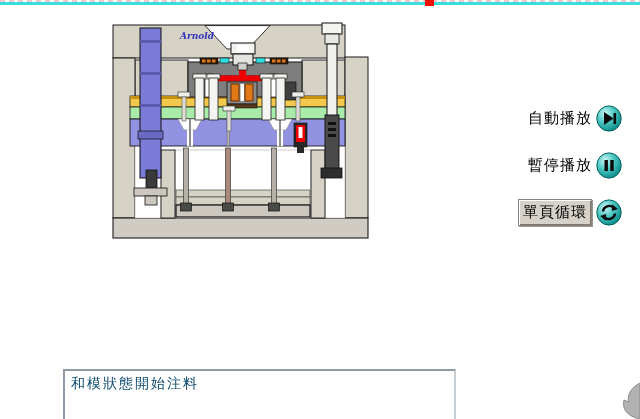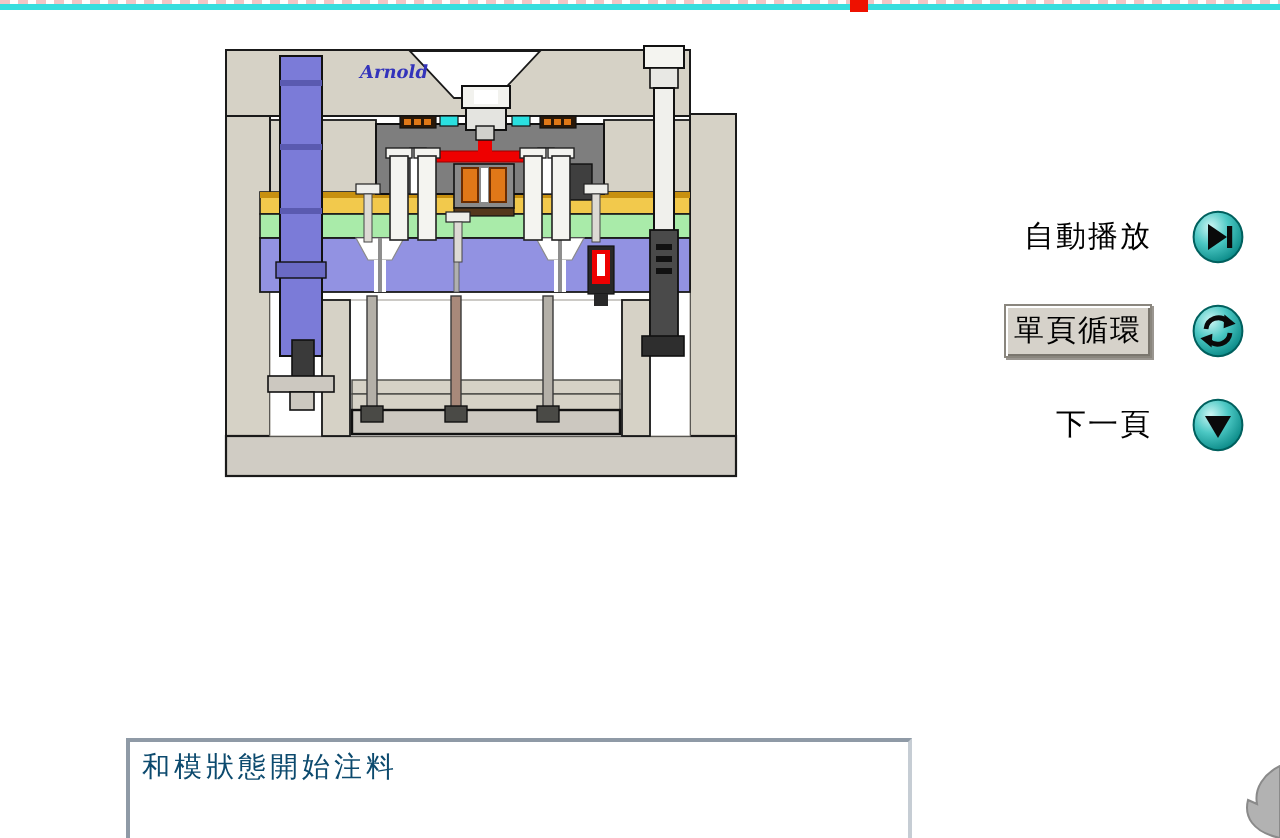--- a/index.html
+++ b/index.html
@@ -10,21 +10,21 @@
   .top-dashes{position:absolute;left:0;top:0;width:640px;height:2px;
     background:repeating-linear-gradient(90deg,#f2c6c6 0 5px,#ffffff 5px 9px);}
   .top-line{position:absolute;left:0;top:2px;width:640px;height:3px;background:#38dede;}
   .top-marker{position:absolute;left:425px;top:0;width:9px;height:6px;background:#ee1100;}
 
   
   .mold{position:absolute;left:110px;top:18px;width:262px;height:222px;text-align:center;}
 
   
   .controls{position:absolute;right:18px;top:103px;width:150px;}
-  .ctl-row{display:flex;align-items:center;justify-content:flex-end;gap:20px;height:30px;margin-bottom:17px;cursor:pointer;}
+  .ctl-row{display:flex;align-items:center;justify-content:flex-end;gap:4px;height:30px;margin-bottom:17px;cursor:pointer;}
   .ctl-label{font-size:15px;color:#000;letter-spacing:1px;white-space:nowrap;}
   .ctl-label.selected{background:#d6d2ca;border:1px solid #8a867e;box-shadow:inset 1px 1px 0 #ffffff,inset -1px -1px 0 #7a766e,1px 1px 0 #9a9690;padding:3px 4px;}
   .ctl-icon{width:26px;height:27px;flex:0 0 auto;}
 
   
   .status-box{position:absolute;left:63px;top:369px;width:377px;height:44px;background:#ffffff;
     border:2px solid;border-color:#8f9aa6 #c6cdd4 #c6cdd4 #8f9aa6;padding:3px 6px;
     font-size:14px;color:#0c4a6e;letter-spacing:2px;line-height:1.35;}
 
   
@@ -192,40 +192,41 @@
 
     <div class="ctl-row">
       <span class="ctl-label">自動播放</span>
       <svg class="ctl-icon" viewBox="0 0 26 26">
         <ellipse cx="13" cy="13" rx="12.2" ry="12.6" fill="url(#tealGrad)" stroke="#00605e" stroke-width="1"></ellipse>
         <polygon points="8,6.5 17.5,13 8,19.5" fill="#0a0a0a"></polygon>
         <rect x="17.5" y="7.5" width="2.6" height="11" fill="#0a0a0a"></rect>
       </svg>
     </div>
 
+    <div class="ctl-row">
+      <span class="ctl-label">暫停播放</span>
+      <svg class="ctl-icon" viewBox="0 0 26 26">
+        <ellipse cx="13" cy="13" rx="12.2" ry="12.6" fill="url(#tealGrad)" stroke="#00605e" stroke-width="1"></ellipse>
+        <rect x="8.5" y="7.5" width="3.4" height="11" fill="#0a0a0a"></rect>
+        <rect x="14.3" y="7.5" width="3.4" height="11" fill="#0a0a0a"></rect>
+      </svg>
+    </div>
 
     <div class="ctl-row">
       <span class="ctl-label selected">單頁循環</span>
       <svg class="ctl-icon" viewBox="0 0 26 26">
         <ellipse cx="13" cy="13" rx="12.2" ry="12.6" fill="url(#tealGrad)" stroke="#00605e" stroke-width="1"></ellipse>
         <path d="M7,12 A6.2,6.2 0 0 1 17.5,8.2" fill="none" stroke="#0a0a0a" stroke-width="2.4"></path>
         <polygon points="16.2,4.8 21.8,9.4 15.8,11.6" fill="#0a0a0a"></polygon>
         <path d="M19,14 A6.2,6.2 0 0 1 8.5,17.8" fill="none" stroke="#0a0a0a" stroke-width="2.4"></path>
         <polygon points="9.8,21.2 4.2,16.6 10.2,14.4" fill="#0a0a0a"></polygon>
       </svg>
     </div>
 
 
-    <div class="ctl-row">
-      <span class="ctl-label">下一頁</span>
-      <svg class="ctl-icon" viewBox="0 0 26 26">
-        <ellipse cx="13" cy="13" rx="12.2" ry="12.6" fill="url(#tealGrad)" stroke="#00605e" stroke-width="1"></ellipse>
-        <polygon points="6.5,8.5 19.5,8.5 13,19.5" fill="#0a0a0a"></polygon>
-      </svg>
-    </div>
   </div>
 
   <div class="status-box">
     <span>和模狀態開始注料</span>
   </div>
 
   <svg class="cursor-blob" viewBox="0 0 24 38">
     <path d="M24,2 C16,6 11,13 12.5,21 L8,19 C6,27 10,35 24,38 Z" fill="#b2b2b2" stroke="#8a8a8a" stroke-width="1"></path>
   </svg>
 

